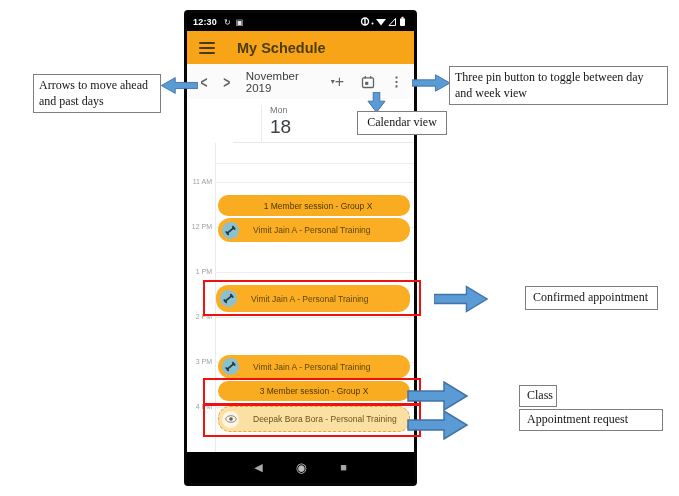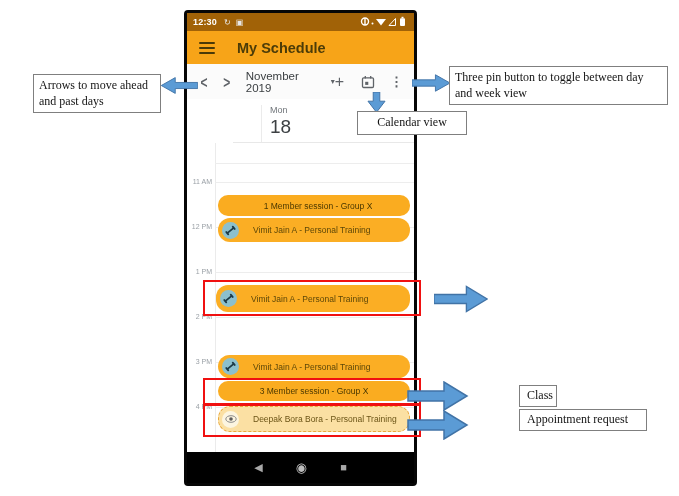--- a/index.html
+++ b/index.html
@@ -4,41 +4,41 @@
 <style>
   html,body{margin:0;padding:0;background:#fff;}
   .canvas{position:relative;width:679px;height:496px;background:#fff;overflow:hidden;
           font-family:"Liberation Sans",sans-serif;}
 
   
   .ann{position:absolute;box-sizing:border-box;background:#fff;border:1px solid #7f7f7f;
        font:12px/1.3 "Liberation Serif",serif;color:#141414;padding:3px 5px;z-index:6;}
   .ann-arrows{left:33px;top:74px;width:128px;}
   .ann-threepin{left:449px;top:66px;width:219px;}
-  .ann-calview{left:357px;top:111px;width:110px;text-align:center;padding:3px 2px;}
+  .ann-calview{left:357px;top:111px;width:90px;text-align:center;padding:3px 2px;}
   .ann-confirmed{left:525px;top:286px;width:133px;padding:3px 7px;}
   .ann-class{left:519px;top:385px;width:38px;padding:2px 7px;}
-  .ann-request{left:519px;top:409px;width:128px;padding:2px 7px;}
+  .ann-request{left:519px;top:409px;width:144px;padding:2px 7px;}
 
   
   .arr{position:absolute;z-index:5;}
   .arr svg{display:block;}
   .arr-left{left:161px;top:77px;}
   .arr-threepin{left:412px;top:74px;}
   .arr-down{left:366px;top:92px;}
   .arr-confirmed{left:434px;top:284px;}
   .arr-class{left:406px;top:381px;}
   .arr-request{left:406px;top:410px;}
 
   
   .phone{position:absolute;left:184px;top:10px;width:227px;height:470px;
          border:3px solid #060606;border-radius:4px;background:#fff;z-index:1;}
   .phone > div{position:absolute;left:0;right:0;}
 
-  .statusbar{top:0;height:18px;background:#a16207;color:#fff;display:flex;align-items:center;
+  .statusbar{top:0;height:18px;background:#000000;color:#fff;display:flex;align-items:center;
              padding:0 6px;font-size:9px;box-sizing:border-box;}
   .sb-time{font-weight:bold;letter-spacing:.2px;}
   .sb-lefticons{margin-left:7px;display:flex;gap:5px;font-size:8px;color:#e8e8e8;align-items:center;}
   .sb-spacer{flex:1;}
 
   .appbar{top:18px;height:33px;background:#F7A418;display:flex;align-items:center;padding:0 12px;
           box-sizing:border-box;}
   .hamburger{width:16px;display:flex;flex-direction:column;gap:3px;cursor:pointer;}
   .hamburger i{display:block;height:2px;background:#4a3a08;border-radius:1px;}
   .appbar-title{margin-left:22px;font-size:14.5px;font-weight:bold;color:#4c3c08;}
@@ -87,20 +87,21 @@
   .nav-recents{font-size:11px;}
 </style>
 </head>
 <body>
 
 <div class="canvas">
 
   <div class="ann ann-arrows">Arrows to move ahead and past days</div>
   <div class="ann ann-threepin">Three pin button to toggle between day and week view</div>
   <div class="ann ann-calview">Calendar view</div>
+  <div class="ann ann-confirmed">Confirmed appointment</div>
   <div class="ann ann-class">Class</div>
   <div class="ann ann-request">Appointment request</div>
 
   <span class="arr arr-left">
     <svg width="37" height="17" viewBox="0 0 60 28">
         <path d="M60 9 L23 9 L23 1 L0 14 L23 27 L23 19 L60 19 Z" fill="#5B9BD5" stroke="#4173A6" stroke-width="1.5"></path>
       </svg>
   </span>
   <span class="arr arr-threepin">
     <svg width="38" height="18" viewBox="0 0 60 28">

